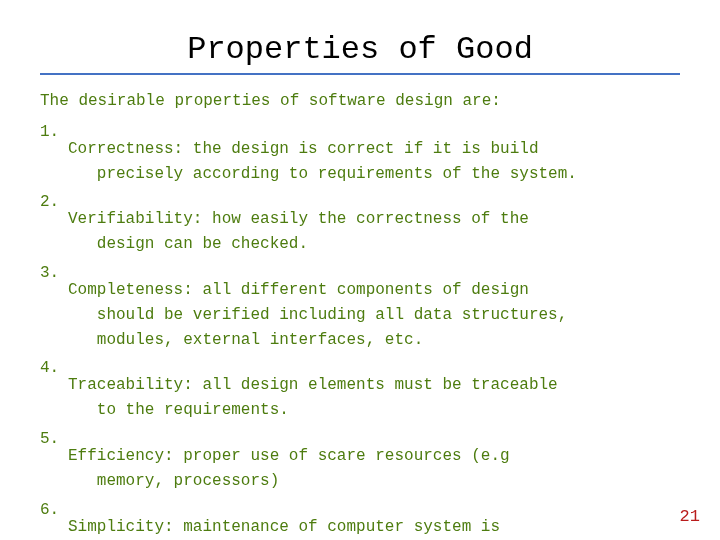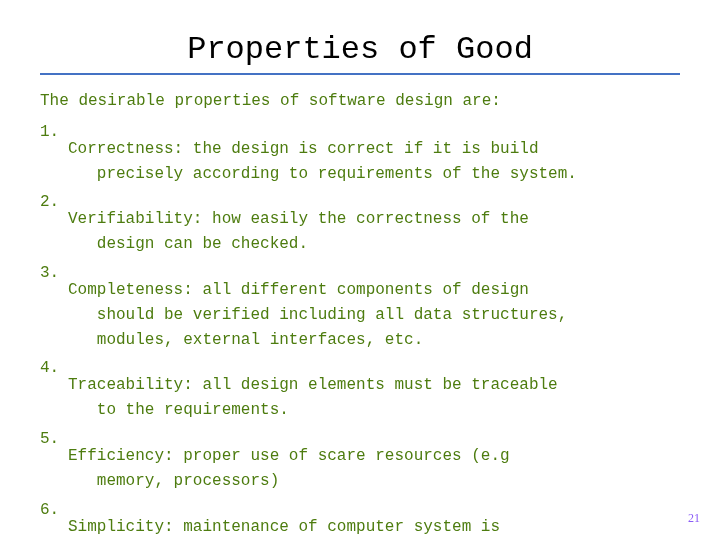--- a/index.html
+++ b/index.html
@@ -67,23 +67,23 @@
 
     .list-text {
       flex: 1;
       margin-top: 17px;
     }
 
     .page-number {
       position: absolute;
       bottom: 14px;
       right: 20px;
-      font-family: Liberation Serif, serif;
-      font-size: 12px;
-      color: #8b5cf6;
+      font-family: Liberation Mono, monospace;
+      font-size: 17px;
+      color: #b91c1c;
     }
   </style>
 </head>
 <body>
 
 <div class="slide">
   <div class="title-area">
     <div class="title">
       <span>Properties of Good</span><br>
     </div>

